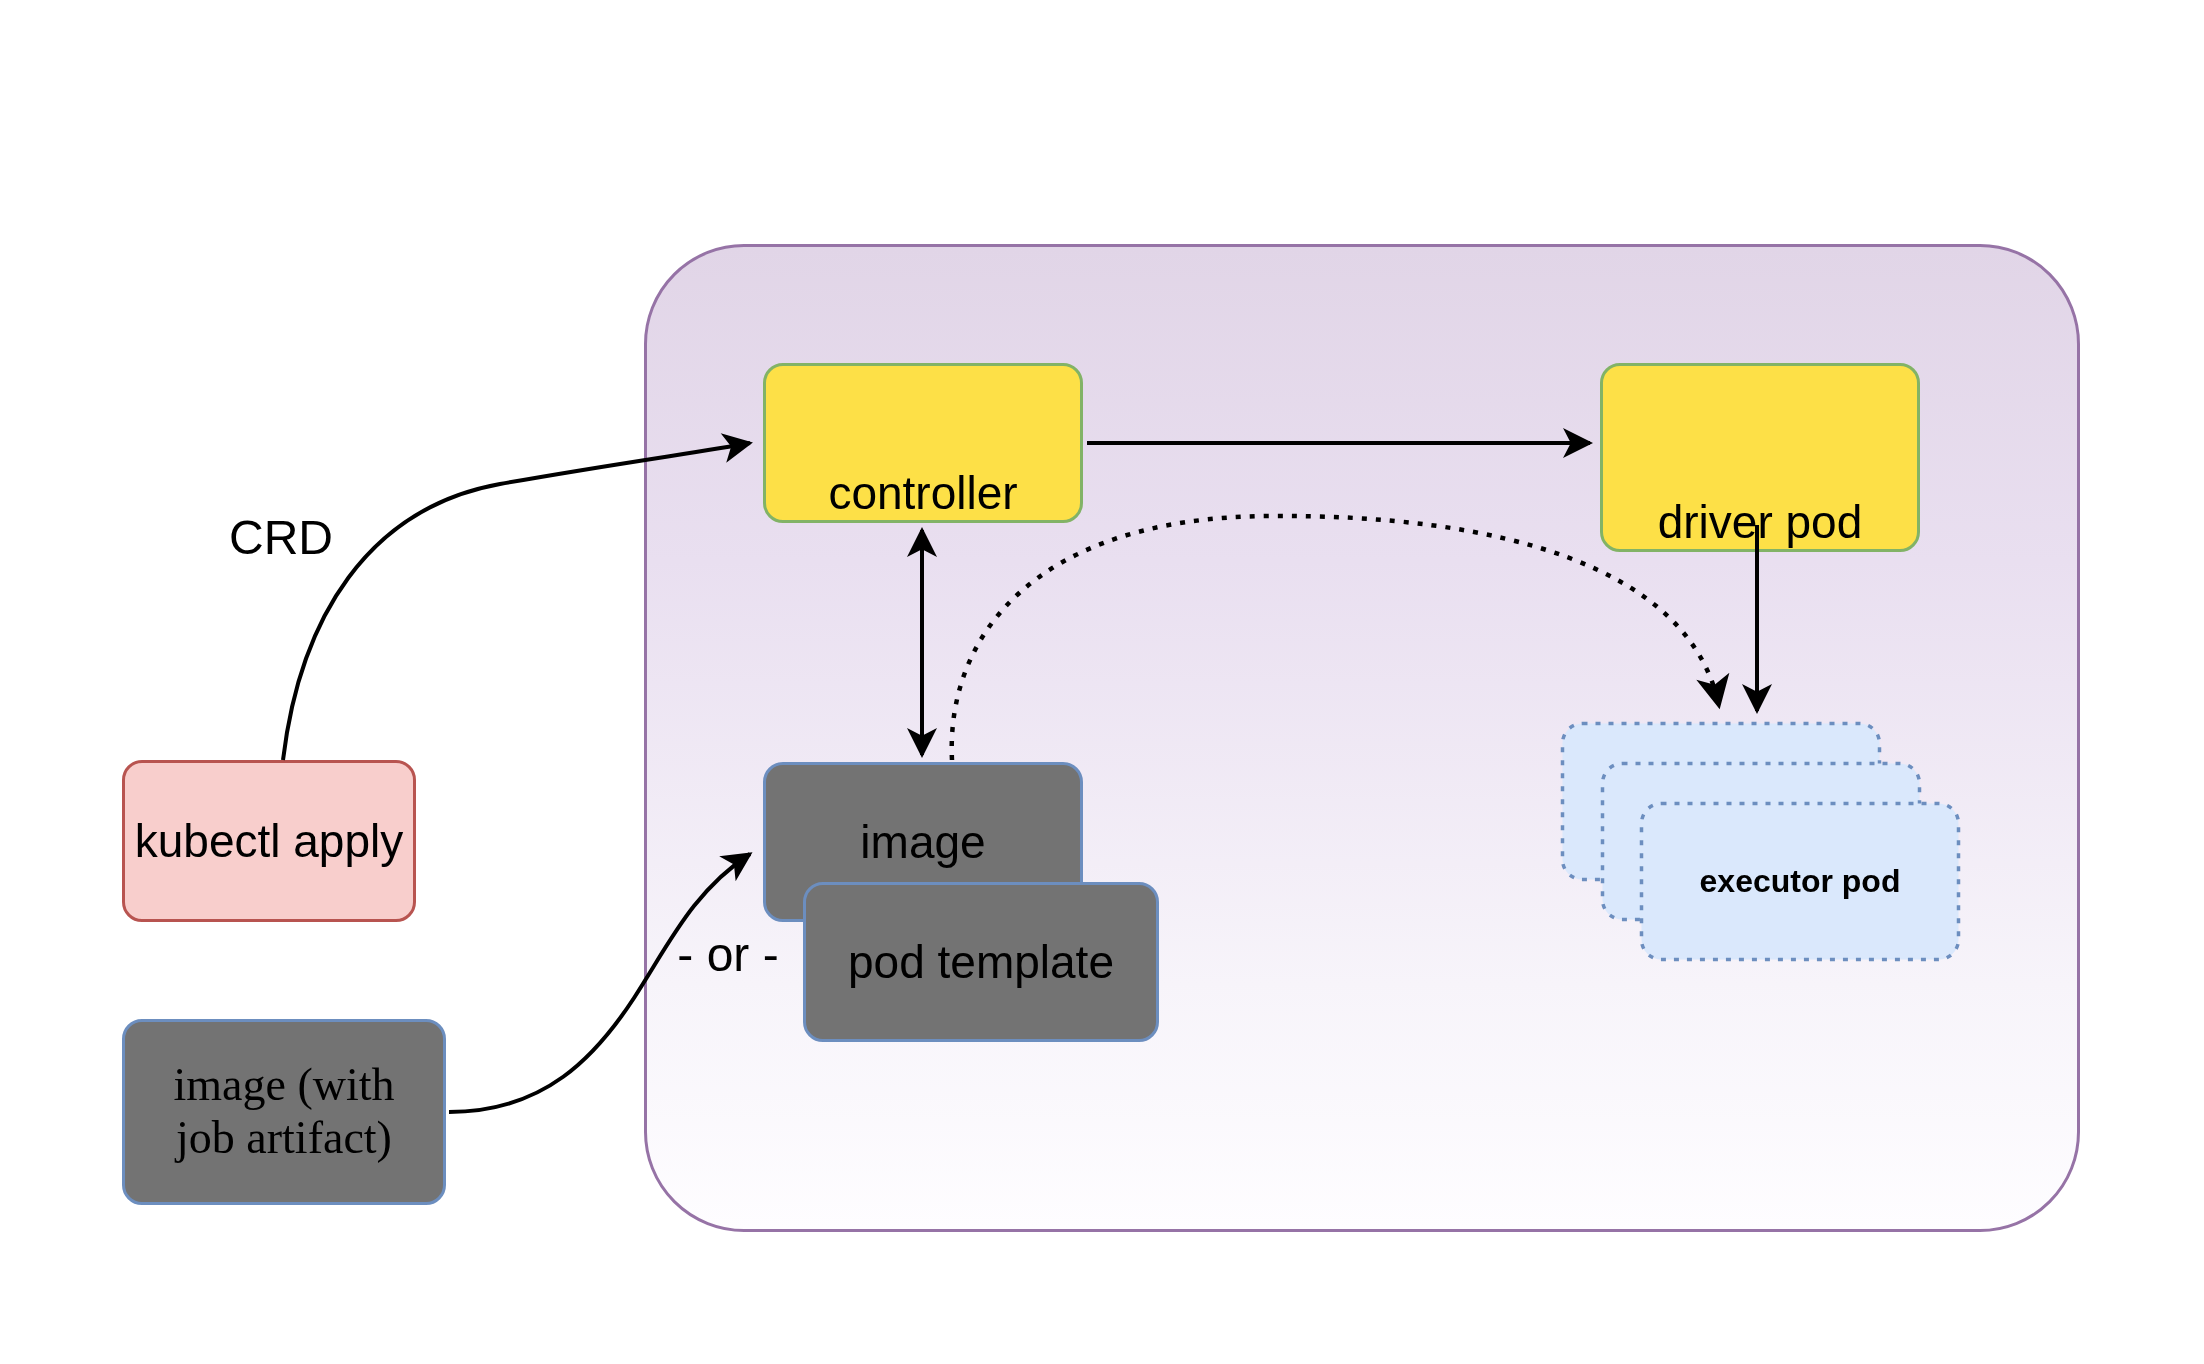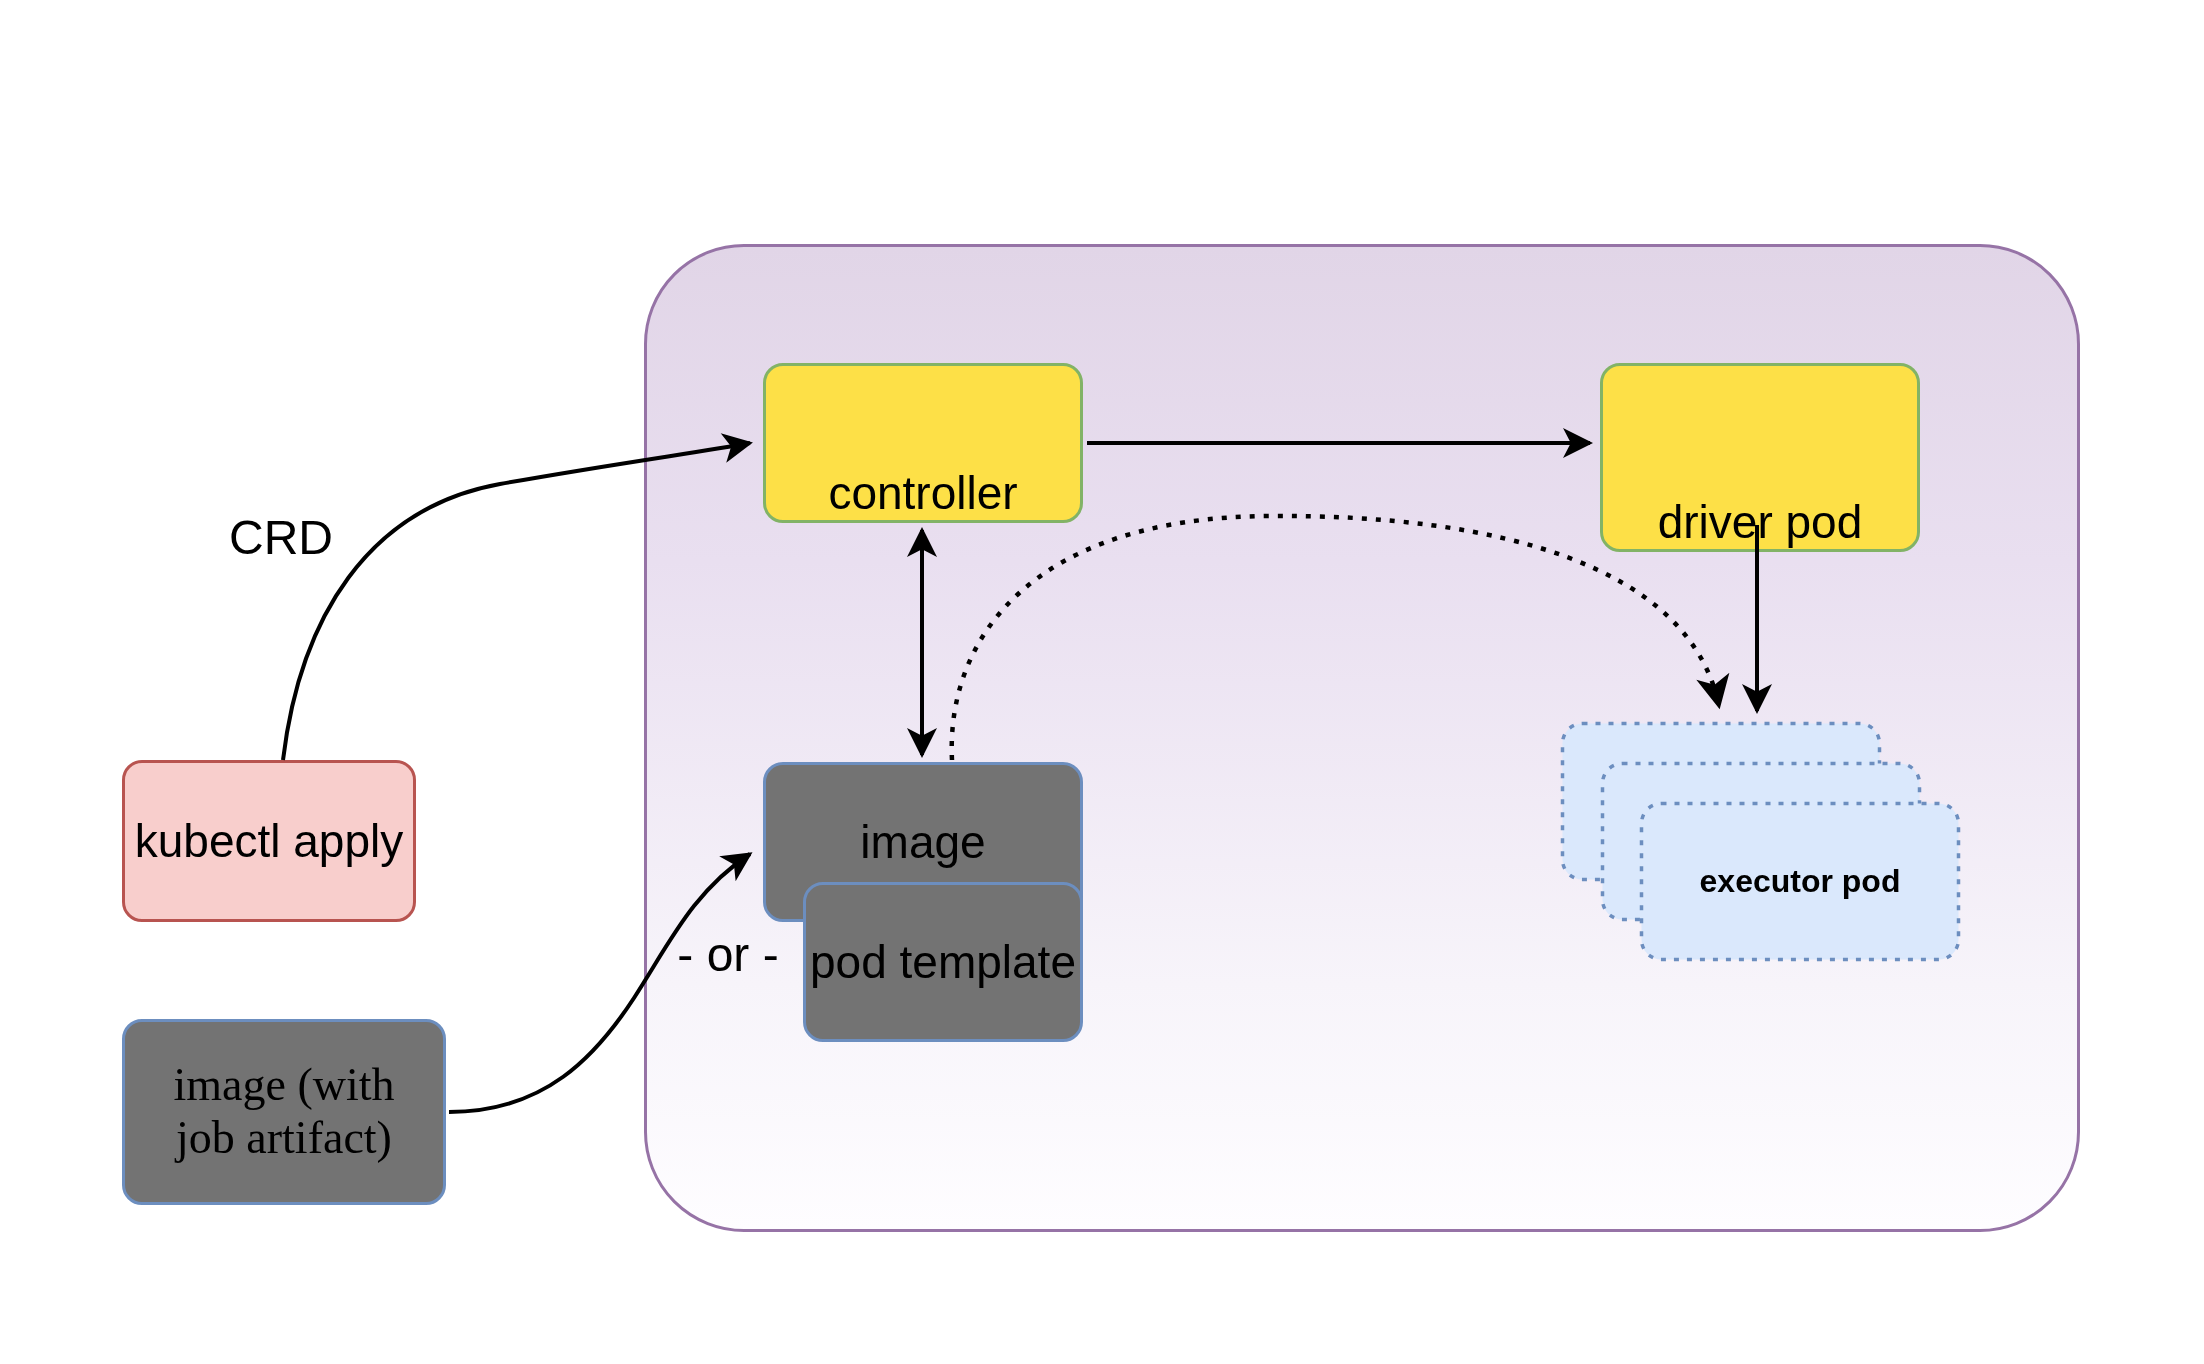--- a/index.html
+++ b/index.html
@@ -57,21 +57,21 @@
     background: #737373;
     border: 3px solid #6c8ebf;
   }
   .node-red {
     background: #f8cecc;
     border: 3.5px solid #b85450;
   }
   .node-controller   { left: 763px;  top: 363px;  width: 320px; height: 160px; }
   .node-driver-pod   { left: 1600px; top: 363px;  width: 320px; height: 189px; }
   .node-image        { left: 763px;  top: 762px;  width: 320px; height: 160px; }
-  .node-pod-template { left: 803px;  top: 882px;  width: 280px; height: 160px; }
+  .node-pod-template { left: 803px;  top: 882px;  width: 356px; height: 160px; }
   .node-kubectl      { left: 122px;  top: 760px;  width: 294px; height: 162px; }
   .node-artifact     { left: 122px;  top: 1019px; width: 324px; height: 186px; font-family: Liberation Serif, serif; }
   .executor {
     position: absolute;
     width: 322px;
     height: 161px;
   }
   .executor svg { position: absolute; left: 0; top: 0; }
   .executor .exec-label {
     position: absolute;

